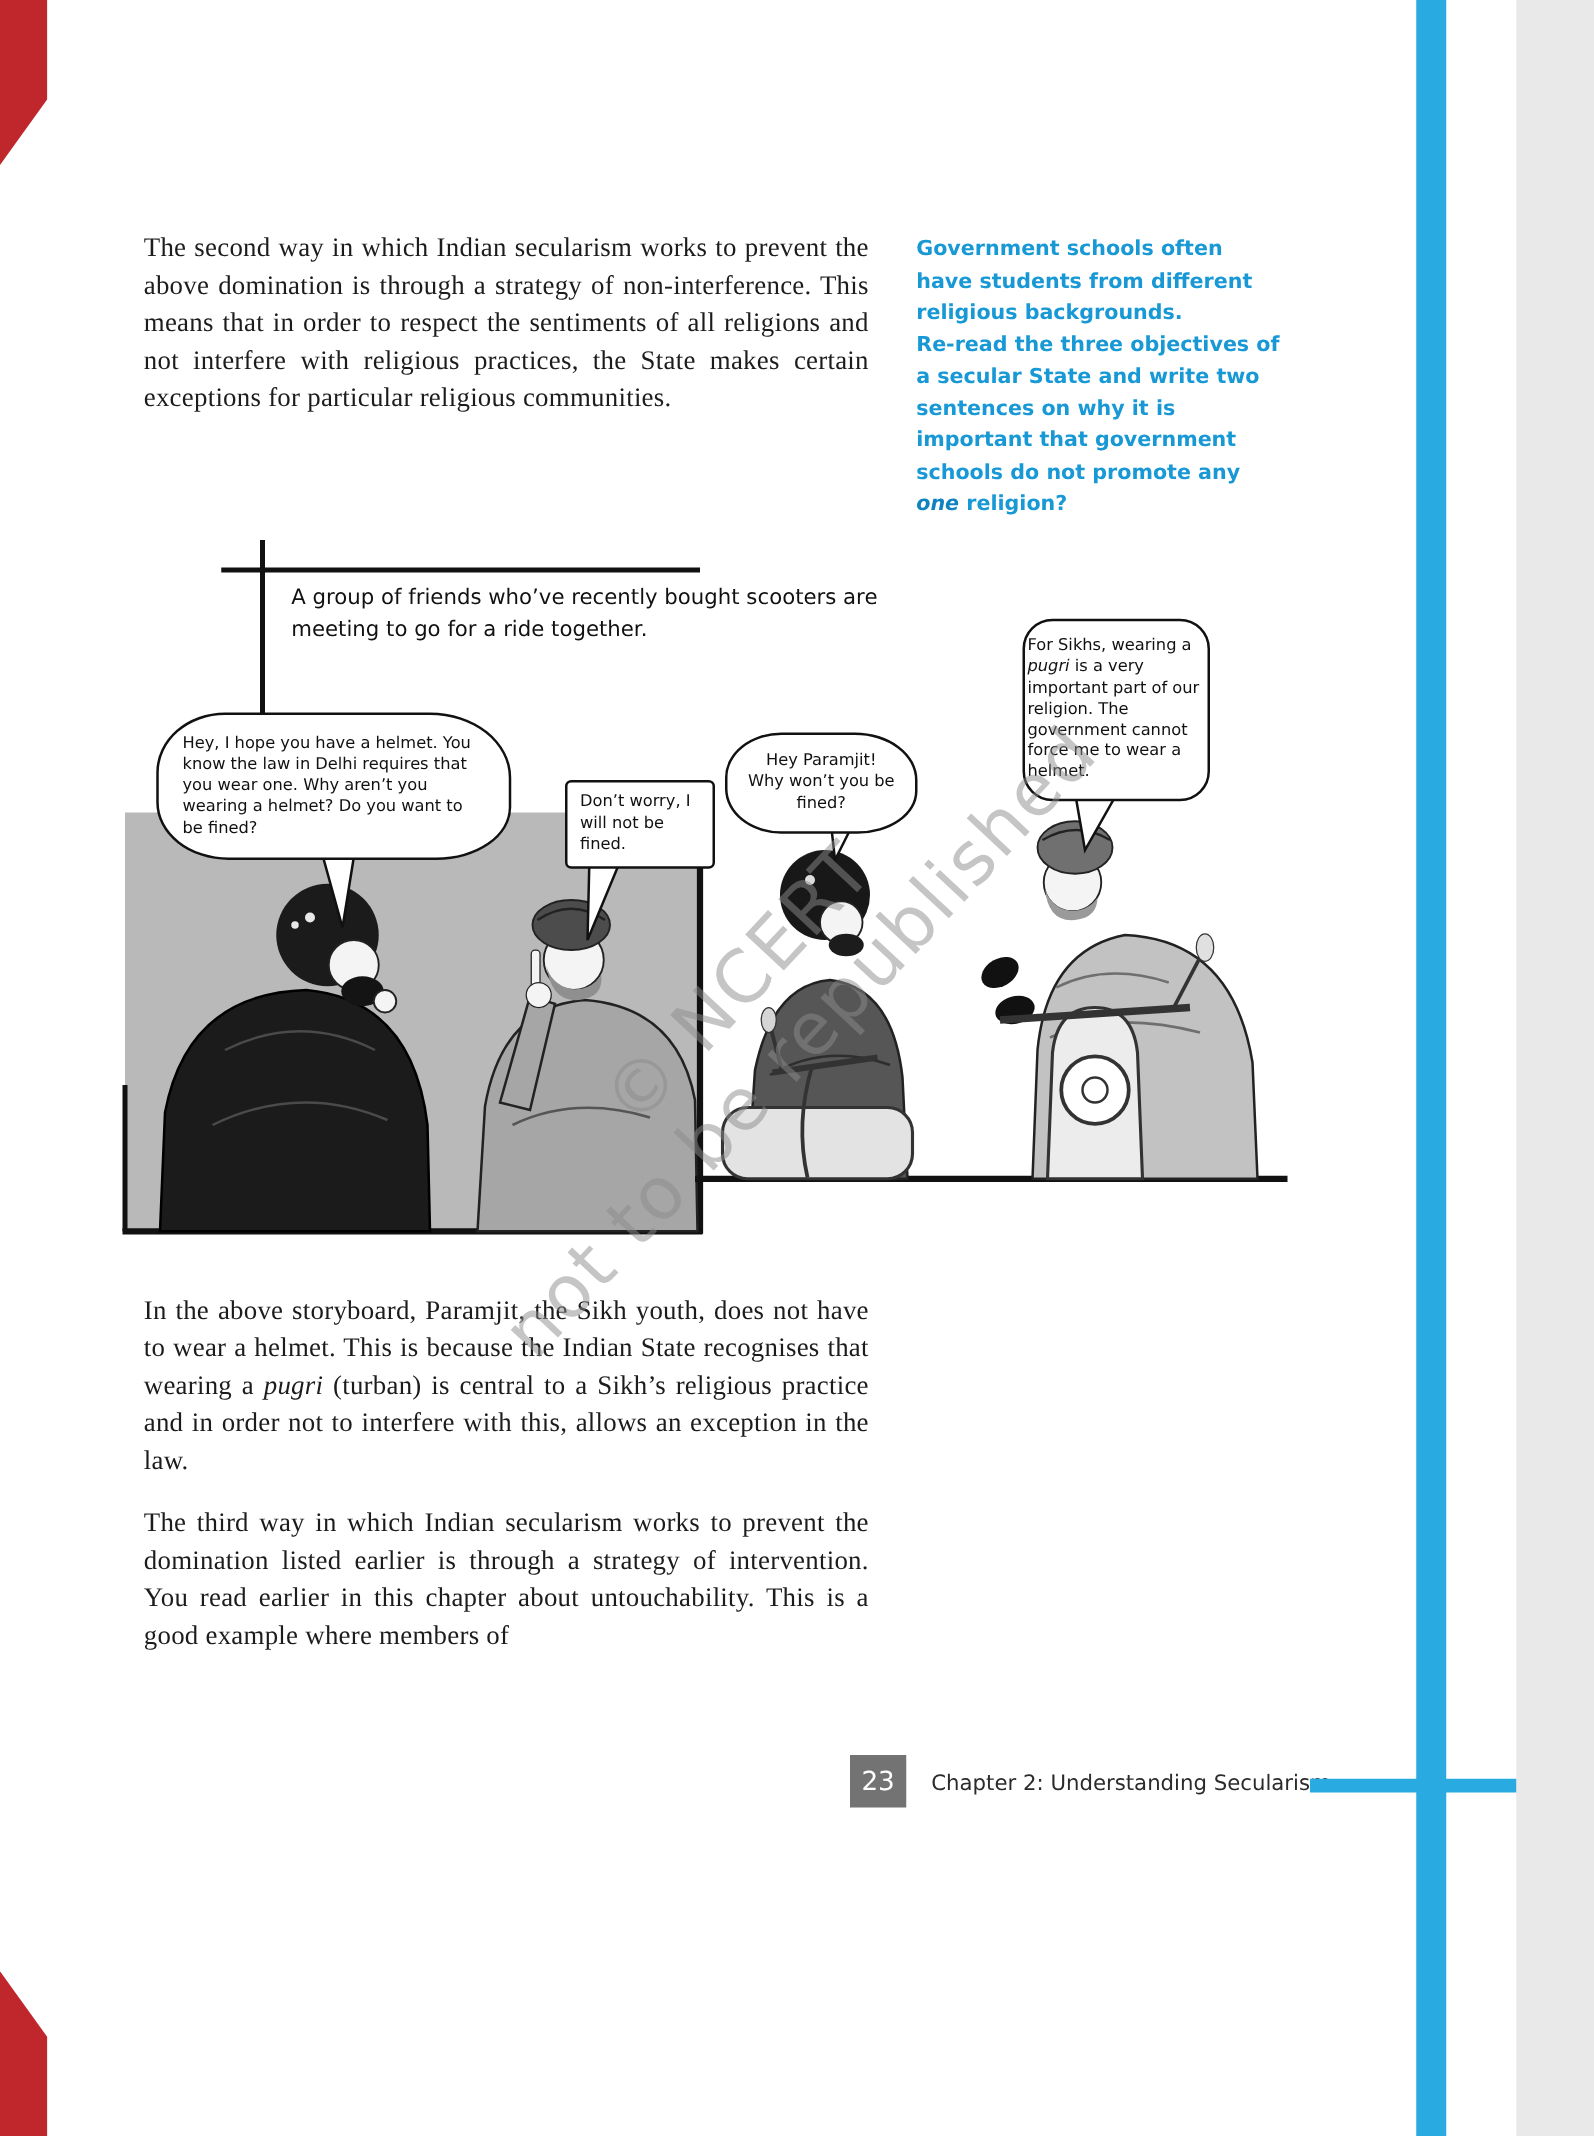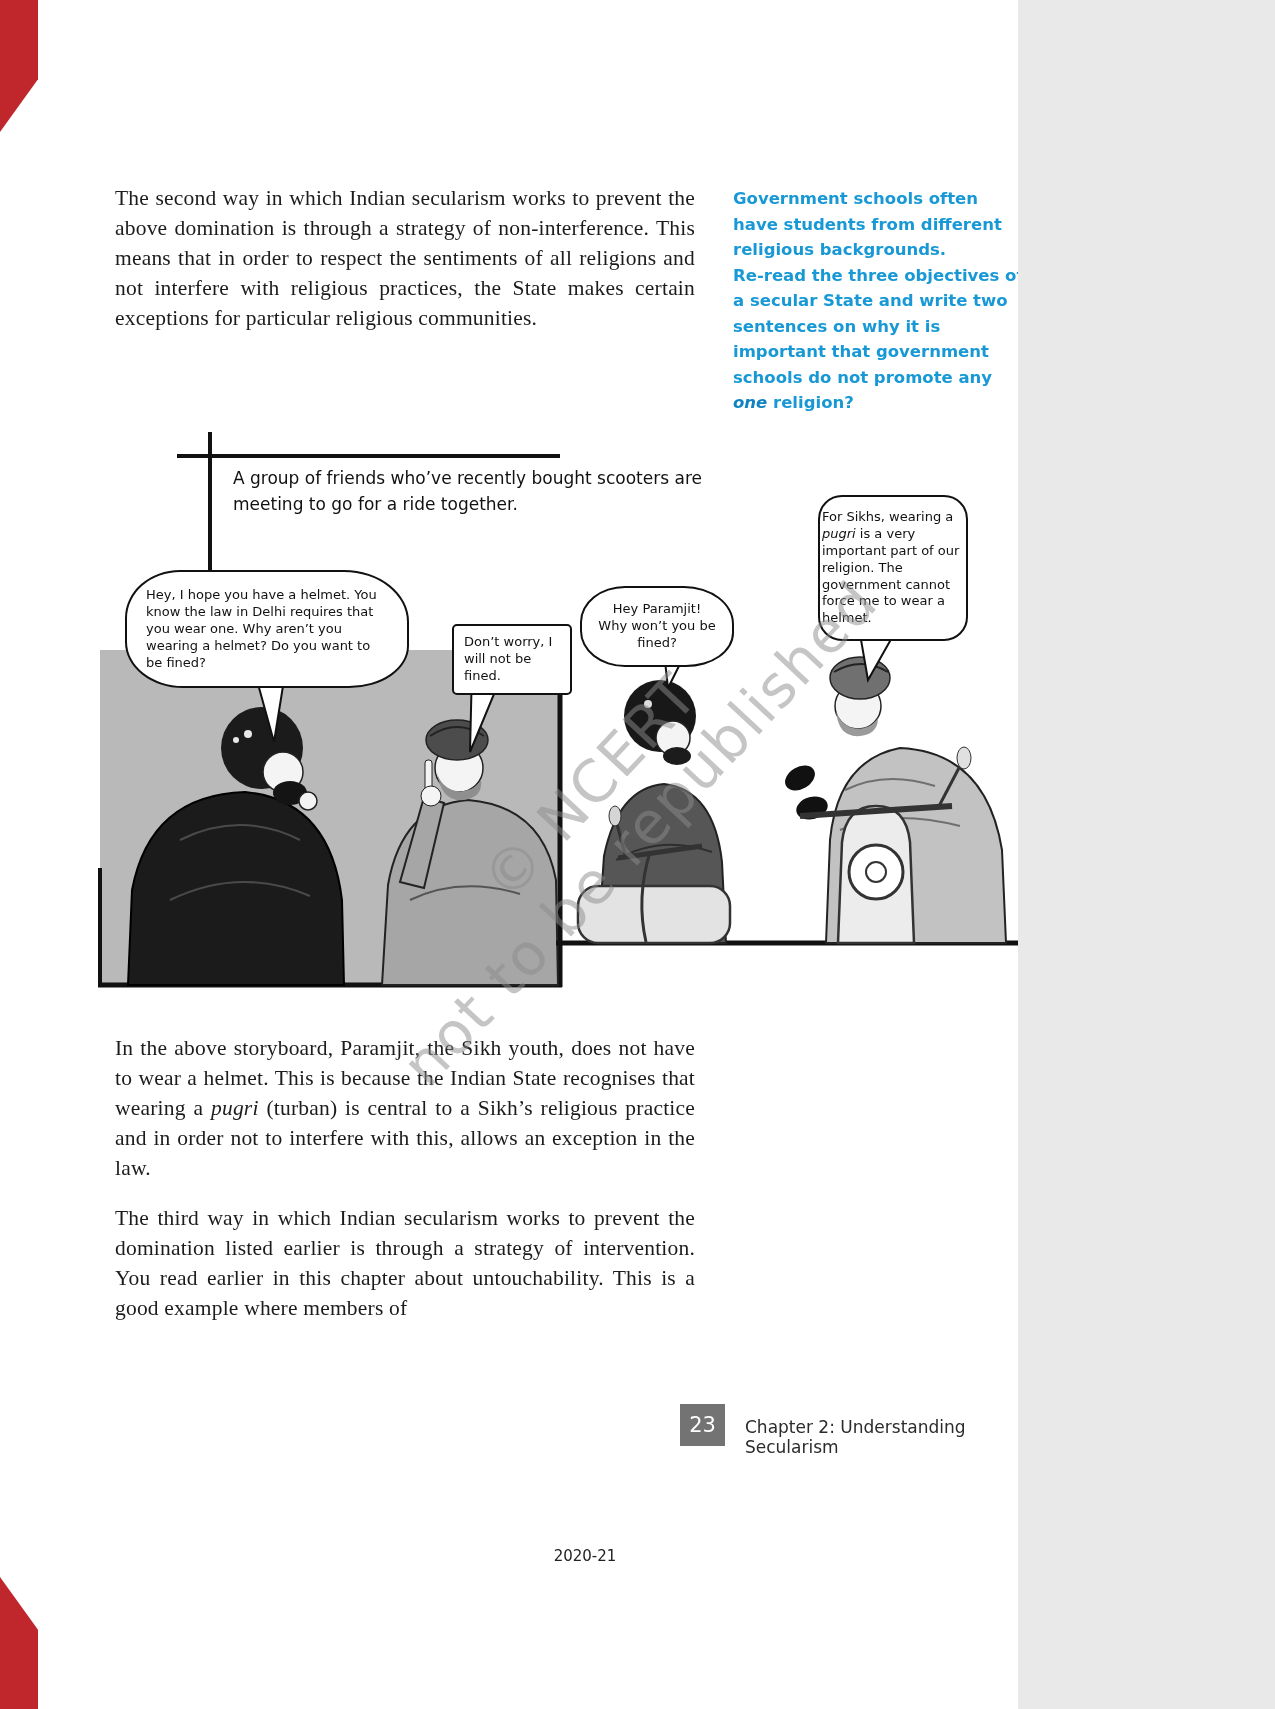--- a/index.html
+++ b/index.html
@@ -1,16 +1,16 @@
 <!DOCTYPE html>
 <html><head>
 <meta charset="utf-8">
 <style>
   html,body{margin:0;padding:0;background:#e9e9e9;}
-  .page{position:relative;width:1018px;height:1709px;background:#ffffff;overflow:hidden;
+  .page{position:relative;width:1213px;height:1709px;background:#ffffff;overflow:hidden;
         font-family:"Liberation Serif",serif;color:#1c1c1c;}
 
   
   .corner{position:absolute;left:0;width:38px;height:132px;background:#c0272d;}
   .corner-top{top:0;clip-path:polygon(0 0,100% 0,100% 60%,0 100%);}
   .corner-bottom{top:1577px;clip-path:polygon(0 0,100% 40%,100% 100%,0 100%);}
   .blue-edge{position:absolute;left:1133px;top:0;width:24px;height:1709px;background:#29ABE2;}
 
   
   .body-para{position:absolute;left:115px;width:580px;font-size:21.5px;line-height:30px;
@@ -178,15 +178,14 @@
   </div>
 
   <div class="body-para para2">
     <span>In the above storyboard, Paramjit, the Sikh youth, does not have to wear a helmet. This is because the Indian State recognises that wearing a </span><span class="ital">pugri</span><span> (turban) is central to a Sikh’s religious practice and in order not to interfere with this, allows an exception in the law.</span>
   </div>
   <div class="body-para para3">The third way in which Indian secularism works to prevent the domination listed earlier is through a strategy of intervention. You read earlier in this chapter about untouchability. This is a good example where members of</div>
 
   <div class="page-number-box">23</div>
   <div class="footer-chapter">Chapter 2: Understanding Secularism</div>
   <div class="footer-rule"></div>
-  <div class="footer-year">2020-21</div>
 
 </div>
 
 </body></html>

